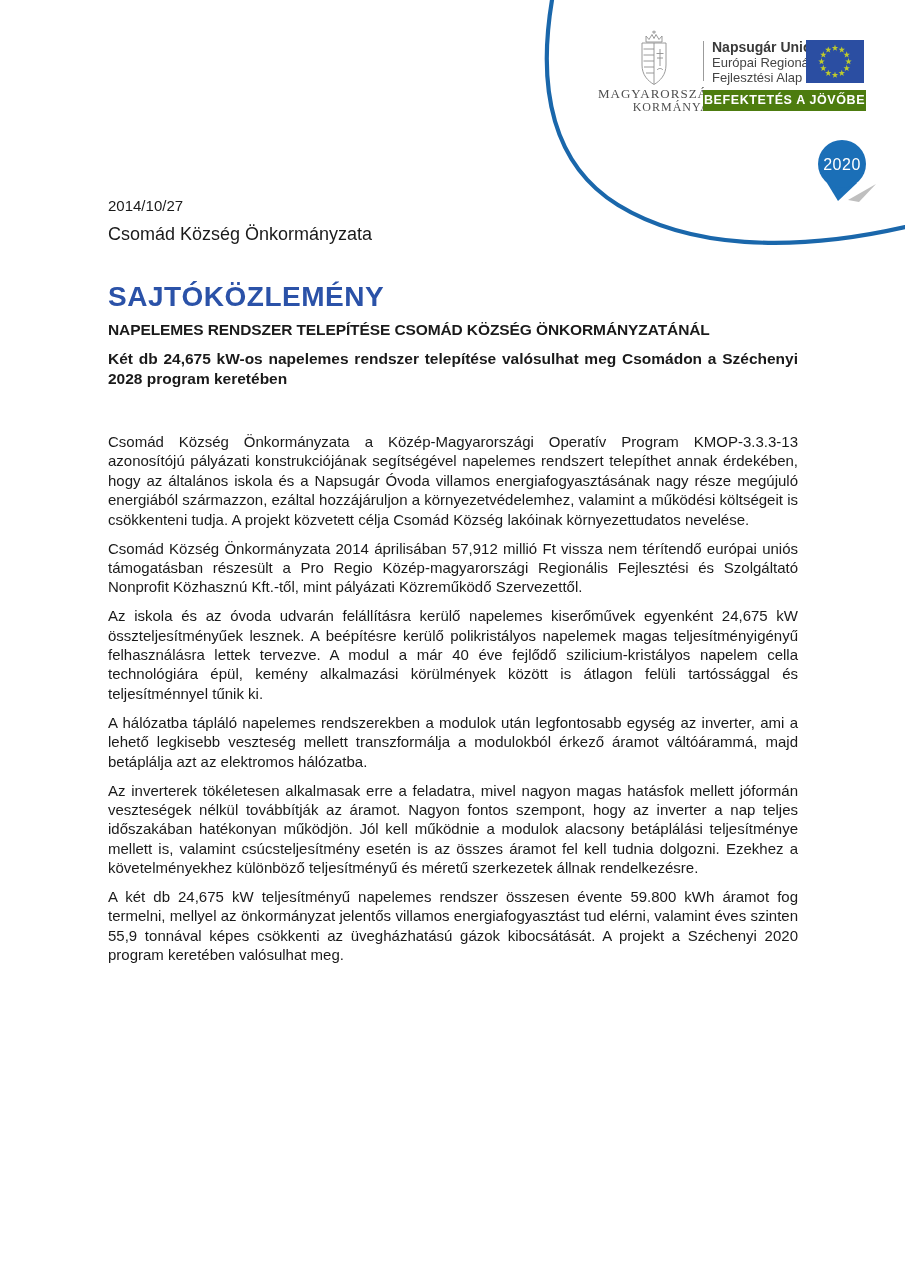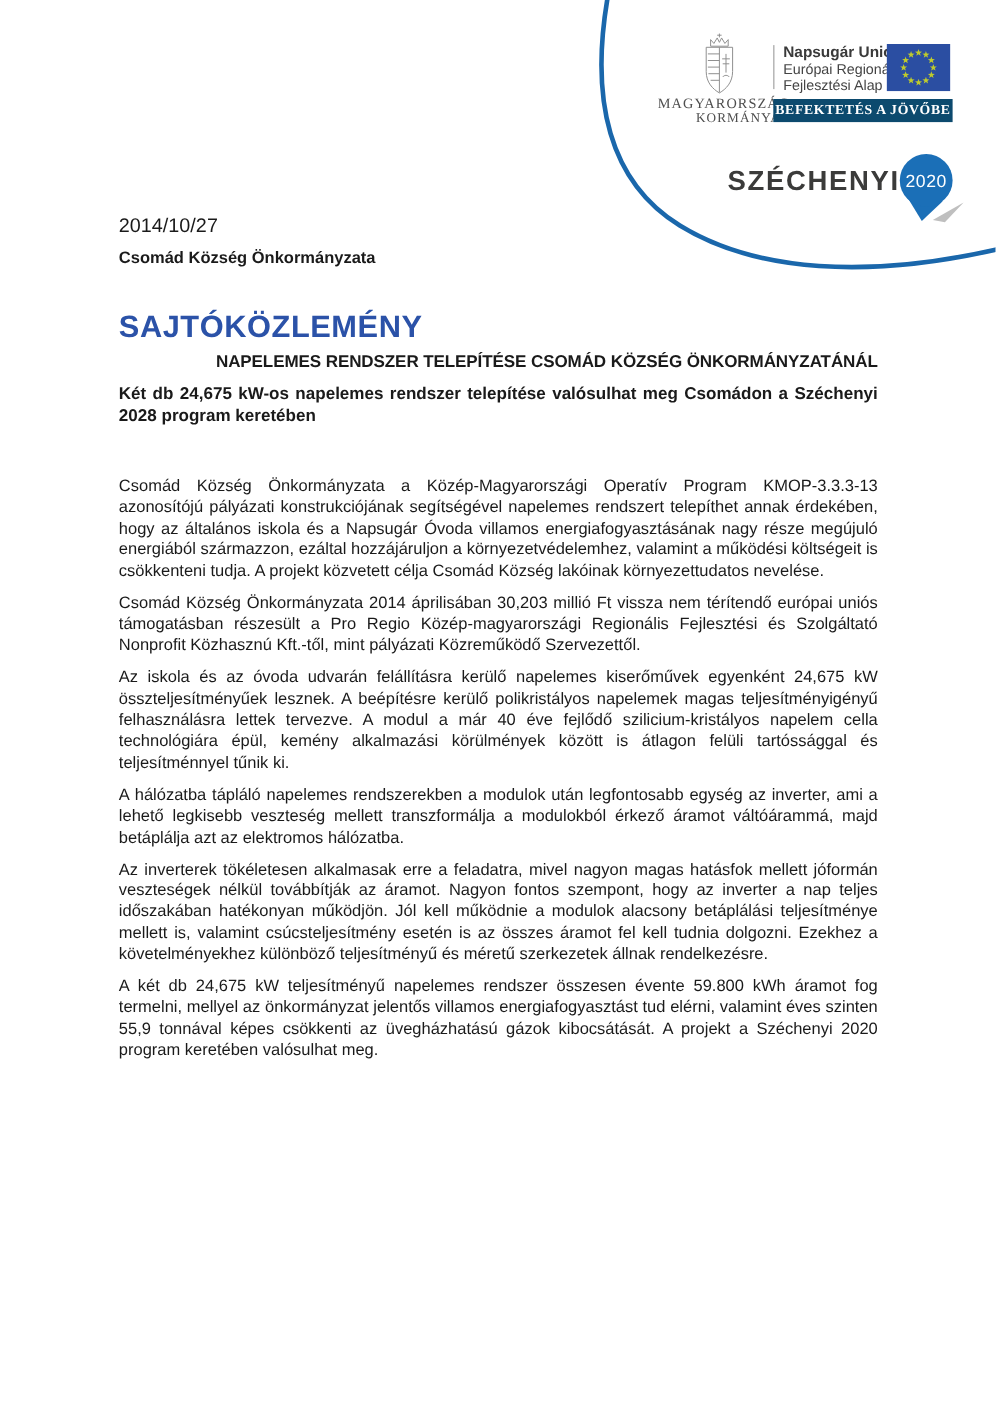--- a/index.html
+++ b/index.html
@@ -17,34 +17,34 @@
   }
   .gov-name .l1 { font-size: 13px; line-height: 14px; }
   .gov-name .l2 { font-size: 12px; line-height: 13px; text-align: right; }
   .eu-divider { position: absolute; left: 703px; top: 41px; width: 1px; height: 40px; background: #9b9b9b; }
   .eu-text { position: absolute; left: 712px; top: 39px; color: #3a3a3a; }
   .eu-text .b { font-size: 14px; font-weight: bold; line-height: 16px; }
   .eu-text .r { font-size: 13px; line-height: 15px; color: #444; }
   .eu-flag { position: absolute; left: 806px; top: 40px; }
   .eu-banner {
     position: absolute; left: 703px; top: 90px; width: 163px; height: 21px;
-    background: #0c4a6e; color: #ffffff; font-size: 12.5px; font-weight: bold;
-    letter-spacing: 0.6px; text-align: center; line-height: 21px; font-family: Liberation Serif, serif;
+    background: #4d7c0f; color: #ffffff; font-size: 12.5px; font-weight: bold;
+    letter-spacing: 0.6px; text-align: center; line-height: 21px;
   }
   .szechenyi-word {
     position: absolute; left: 0; top: 151px; width: 818px; text-align: right;
     font-size: 25px; font-weight: bold; color: #3b3b3a; letter-spacing: 1.5px;
   }
   .pin-svg { position: absolute; left: 815px; top: 138px; }
   
   .content { position: absolute; left: 108px; top: 196px; width: 690px; color: #1a1a1a; }
-  .date { font-size: 18px; line-height: 19px; margin-bottom: 10px; }
-  .org  { font-size: 15px; font-weight: bold; line-height: 19px; margin-bottom: 36px; }
+  .date { font-size: 15px; line-height: 19px; margin-bottom: 10px; }
+  .org  { font-size: 18px; font-weight: normal; line-height: 19px; margin-bottom: 36px; }
   .title { font-size: 28px; font-weight: bold; color: #2b52a8; letter-spacing: 0.5px; line-height: 34px; margin-bottom: 6px; }
-  .subtitle { font-size: 15.5px; font-weight: bold; line-height: 20px; margin-bottom: 9px; letter-spacing: -0.1px; text-align: right; }
+  .subtitle { font-size: 15.5px; font-weight: bold; line-height: 20px; margin-bottom: 9px; letter-spacing: -0.1px; }
   .lead { font-size: 15.5px; font-weight: bold; line-height: 20px; text-align: justify; margin-bottom: 43px; }
   .content p.body { font-size: 15px; line-height: 19.4px; text-align: justify; margin-bottom: 9.5px; }
 </style>
 </head>
 <body>
 
 <div class="page">
 
   <svg class="curve-svg" viewBox="0 0 905 270" xmlns="http://www.w3.org/2000/svg">
     <path d="M552,0 C537,90 553,165 618,205 C688,248 790,253 905,227" fill="none" stroke="#1a67ab" stroke-width="4.2" stroke-linecap="round"></path>
@@ -87,36 +87,35 @@
     <use href="#st" x="15.5" y="21.5"></use>
       <use href="#st" x="17.3" y="14.75"></use>
     <use href="#st" x="22.25" y="9.8"></use>
       <use href="#st" x="29" y="8"></use>
     <use href="#st" x="35.75" y="9.8"></use>
       <use href="#st" x="40.7" y="14.75"></use>
   </svg>
 
   <div class="eu-banner">BEFEKTETÉS A JÖVŐBE</div>
 
-  <div class="szechenyi-word">SZÉCHENYI</div>
   <svg class="pin-svg" width="70" height="68" viewBox="0 0 70 68" xmlns="http://www.w3.org/2000/svg">
     <polygon points="33,62 61,46 44,64" fill="#bfbfbf"></polygon>
     <polygon points="9,40 42,45 23,63" fill="#1b6fb7"></polygon>
     <circle cx="27" cy="26" r="24" fill="#1b6fb7"></circle>
     <text x="27" y="32" text-anchor="middle" font-family="Liberation Sans, sans-serif" font-size="16" fill="#ffffff" letter-spacing="0.5">2020</text>
   </svg>
 
   <div class="content">
     <div class="date">2014/10/27</div>
     <div class="org">Csomád Község Önkormányzata</div>
     <h1 class="title">SAJTÓKÖZLEMÉNY</h1>
     <h2 class="subtitle">NAPELEMES RENDSZER TELEPÍTÉSE CSOMÁD KÖZSÉG ÖNKORMÁNYZATÁNÁL</h2>
     <p class="lead">Két db 24,675 kW-os napelemes rendszer telepítése valósulhat meg Csomádon a Széchenyi 2028 program keretében</p>
 
     <p class="body">Csomád Község Önkormányzata a Közép-Magyarországi Operatív Program KMOP-3.3.3-13 azonosítójú pályázati konstrukciójának segítségével napelemes rendszert telepíthet annak érdekében, hogy az általános iskola és a Napsugár Óvoda villamos energiafogyasztásának nagy része megújuló energiából származzon, ezáltal hozzájáruljon a környezetvédelemhez, valamint a működési költségeit is csökkenteni tudja. A projekt közvetett célja Csomád Község lakóinak környezettudatos nevelése.</p>
-    <p class="body">Csomád Község Önkormányzata 2014 áprilisában 30,203 millió Ft vissza nem térítendő európai uniós támogatásban részesült a Pro Regio Közép-magyarországi Regionális Fejlesztési és Szolgáltató Nonprofit Közhasznú Kft.-től, mint pályázati Közreműködő Szervezettől.</p>
+    <p class="body">Csomád Község Önkormányzata 2014 áprilisában 57,912 millió Ft vissza nem térítendő európai uniós támogatásban részesült a Pro Regio Közép-magyarországi Regionális Fejlesztési és Szolgáltató Nonprofit Közhasznú Kft.-től, mint pályázati Közreműködő Szervezettől.</p>
     <p class="body">Az iskola és az óvoda udvarán felállításra kerülő napelemes kiserőművek egyenként 24,675 kW összteljesítményűek lesznek. A beépítésre kerülő polikristályos napelemek magas teljesítményigényű felhasználásra lettek tervezve. A modul a már 40 éve fejlődő szilicium-kristályos napelem cella technológiára épül, kemény alkalmazási körülmények között is átlagon felüli tartóssággal és teljesítménnyel tűnik ki.</p>
     <p class="body">A hálózatba tápláló napelemes rendszerekben a modulok után legfontosabb egység az inverter, ami a lehető legkisebb veszteség mellett transzformálja a modulokból érkező áramot váltóárammá, majd betáplálja azt az elektromos hálózatba.</p>
     <p class="body">Az inverterek tökéletesen alkalmasak erre a feladatra, mivel nagyon magas hatásfok mellett jóformán veszteségek nélkül továbbítják az áramot. Nagyon fontos szempont, hogy az inverter a nap teljes időszakában hatékonyan működjön. Jól kell működnie a modulok alacsony betáplálási teljesítménye mellett is, valamint csúcsteljesítmény esetén is az összes áramot fel kell tudnia dolgozni. Ezekhez a követelményekhez különböző teljesítményű és méretű szerkezetek állnak rendelkezésre.</p>
     <p class="body">A két db 24,675 kW teljesítményű napelemes rendszer összesen évente 59.800 kWh áramot fog termelni, mellyel az önkormányzat jelentős villamos energiafogyasztást tud elérni, valamint éves szinten 55,9 tonnával képes csökkenti az üvegházhatású gázok kibocsátását. A projekt a Széchenyi 2020 program keretében valósulhat meg.</p>
   </div>
 
 </div>
 
 </body></html>

